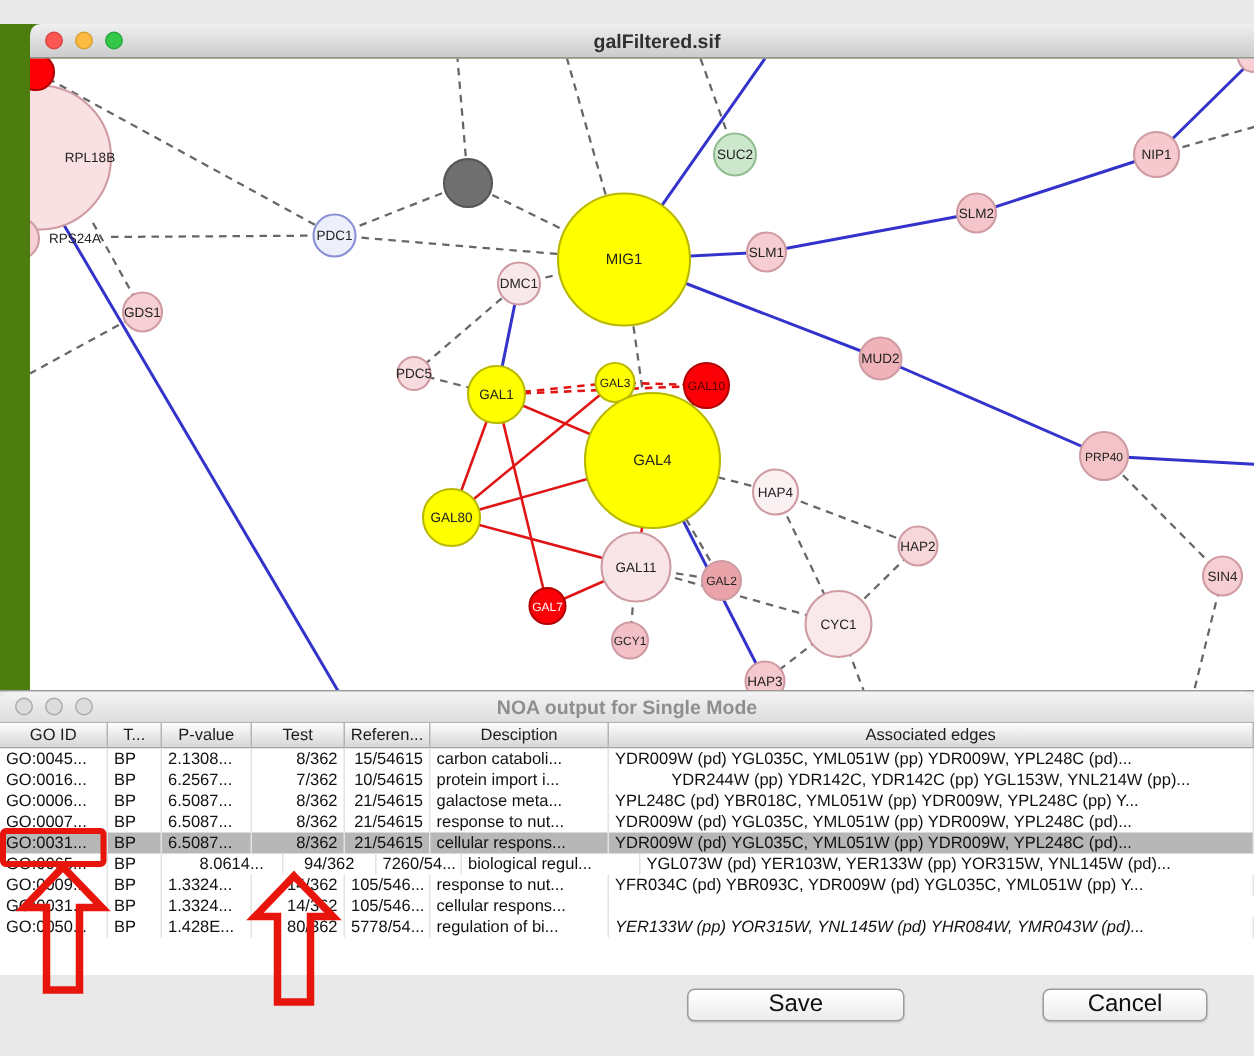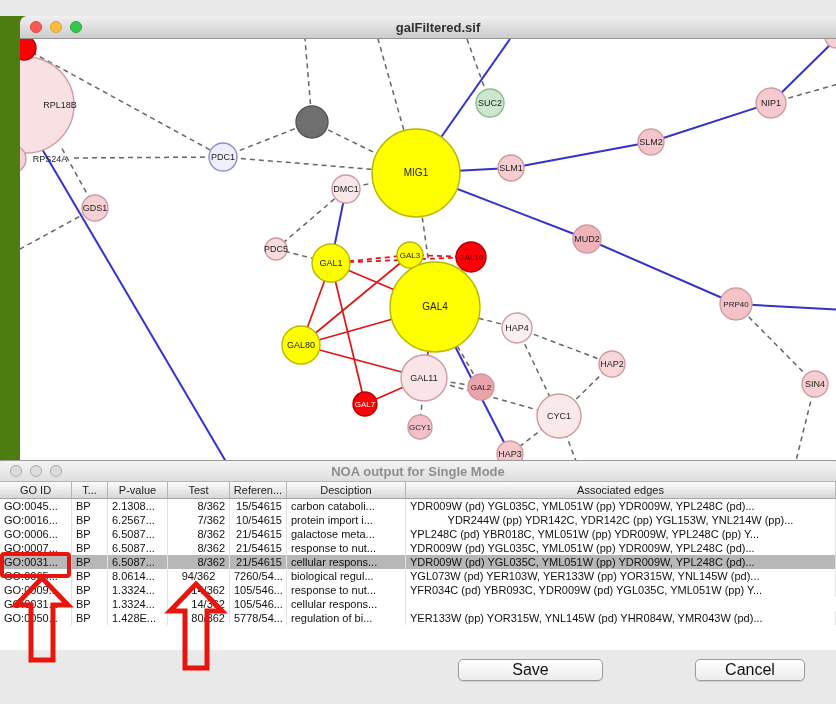--- a/index.html
+++ b/index.html
@@ -241,21 +241,21 @@
         <div class="noa-td" style="width: 36px; text-align: left;">BP</div>
         <div class="noa-td" style="width: 60px; text-align: left;">6.5087...</div>
         <div class="noa-td" style="width: 62px; text-align: right;">8/362</div>
         <div class="noa-td" style="width: 57px; text-align: right;">21/54615</div>
         <div class="noa-td" style="width: 119px; text-align: left;">cellular respons...</div>
         <div class="noa-td" style="width: 430px; text-align: left;">YDR009W (pd) YGL035C, YML051W (pp) YDR009W, YPL248C (pd)...</div>
       </div>
       <div class="noa-tr">
         <div class="noa-td" style="width: 72px; text-align: left;">GO:0065...</div>
         <div class="noa-td" style="width: 36px; text-align: left;">BP</div>
-        <div class="noa-td" style="width: 60px; text-align: left;">8.0614...</div>
+        <div class="noa-td" style="width: 60px; text-align: left; margin-left: 21px;">8.0614...</div>
         <div class="noa-td" style="width: 62px; text-align: center;">94/362</div>
         <div class="noa-td" style="width: 57px; text-align: right;">7260/54...</div>
         <div class="noa-td" style="width: 119px; text-align: left;">biological regul...</div>
         <div class="noa-td" style="width: 430px; text-align: left;">YGL073W (pd) YER103W, YER133W (pp) YOR315W, YNL145W (pd)...</div>
       </div>
       <div class="noa-tr">
         <div class="noa-td" style="width: 72px; text-align: left;">GO:0009...</div>
         <div class="noa-td" style="width: 36px; text-align: left;">BP</div>
         <div class="noa-td" style="width: 60px; text-align: left;">1.3324...</div>
         <div class="noa-td" style="width: 62px; text-align: right;">14/362</div>
@@ -271,21 +271,21 @@
         <div class="noa-td" style="width: 57px; text-align: right;">105/546...</div>
         <div class="noa-td" style="width: 119px; text-align: left;">cellular respons...</div>
       </div>
       <div class="noa-tr">
         <div class="noa-td" style="width: 72px; text-align: left;">GO:0050...</div>
         <div class="noa-td" style="width: 36px; text-align: left;">BP</div>
         <div class="noa-td" style="width: 60px; text-align: left;">1.428E...</div>
         <div class="noa-td" style="width: 62px; text-align: right;">80/362</div>
         <div class="noa-td" style="width: 57px; text-align: right;">5778/54...</div>
         <div class="noa-td" style="width: 119px; text-align: left;">regulation of bi...</div>
-        <div class="noa-td" style="width: 430px; text-align: left;">YER133W (pp) YOR315W, YNL145W (pd) YHR084W, YMR043W (pd)...</div>
+        <div class="noa-td" style="width: 430px; text-align: left; font-style: italic;">YER133W (pp) YOR315W, YNL145W (pd) YHR084W, YMR043W (pd)...</div>
       </div>
     </div>
   <div class="button-bar">
     <button class="btn save">Save</button>
     <button class="btn cancel">Cancel</button>
   </div>
 </div>
 
 <svg id="annotation-svg" width="836" height="704" viewBox="0 0 836 704">
     <rect x="2" y="554" width="67" height="22" rx="2" fill="none" stroke="#e8150d" stroke-width="4"></rect>

